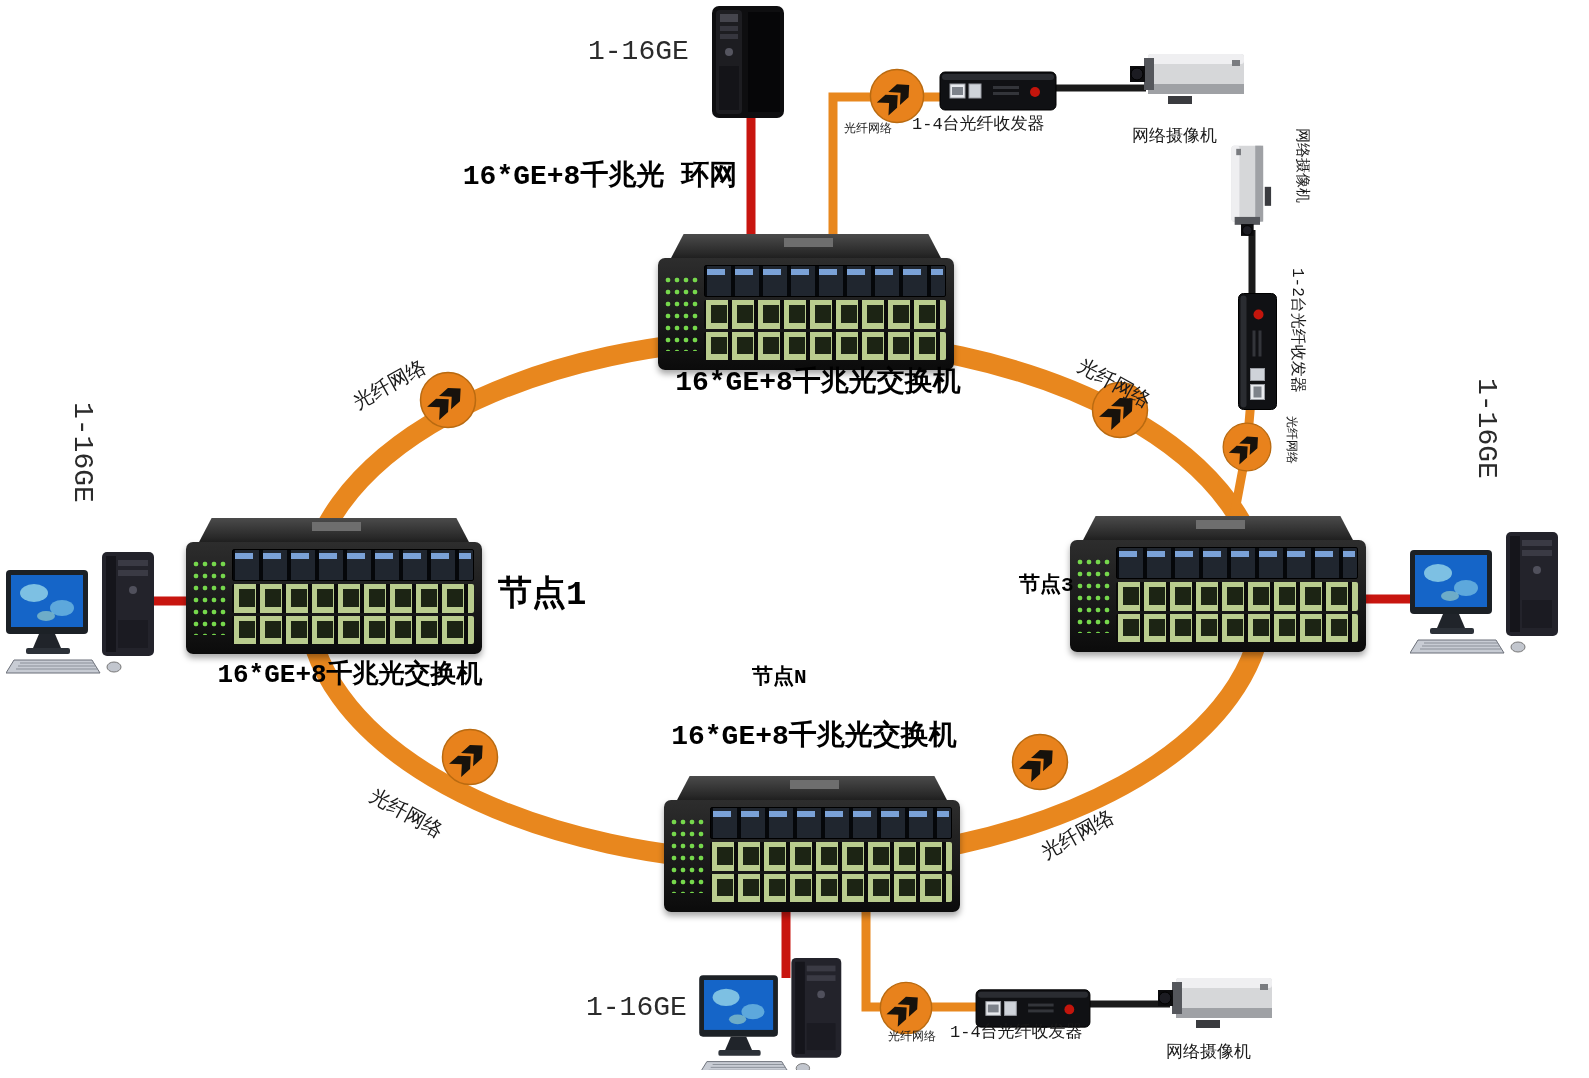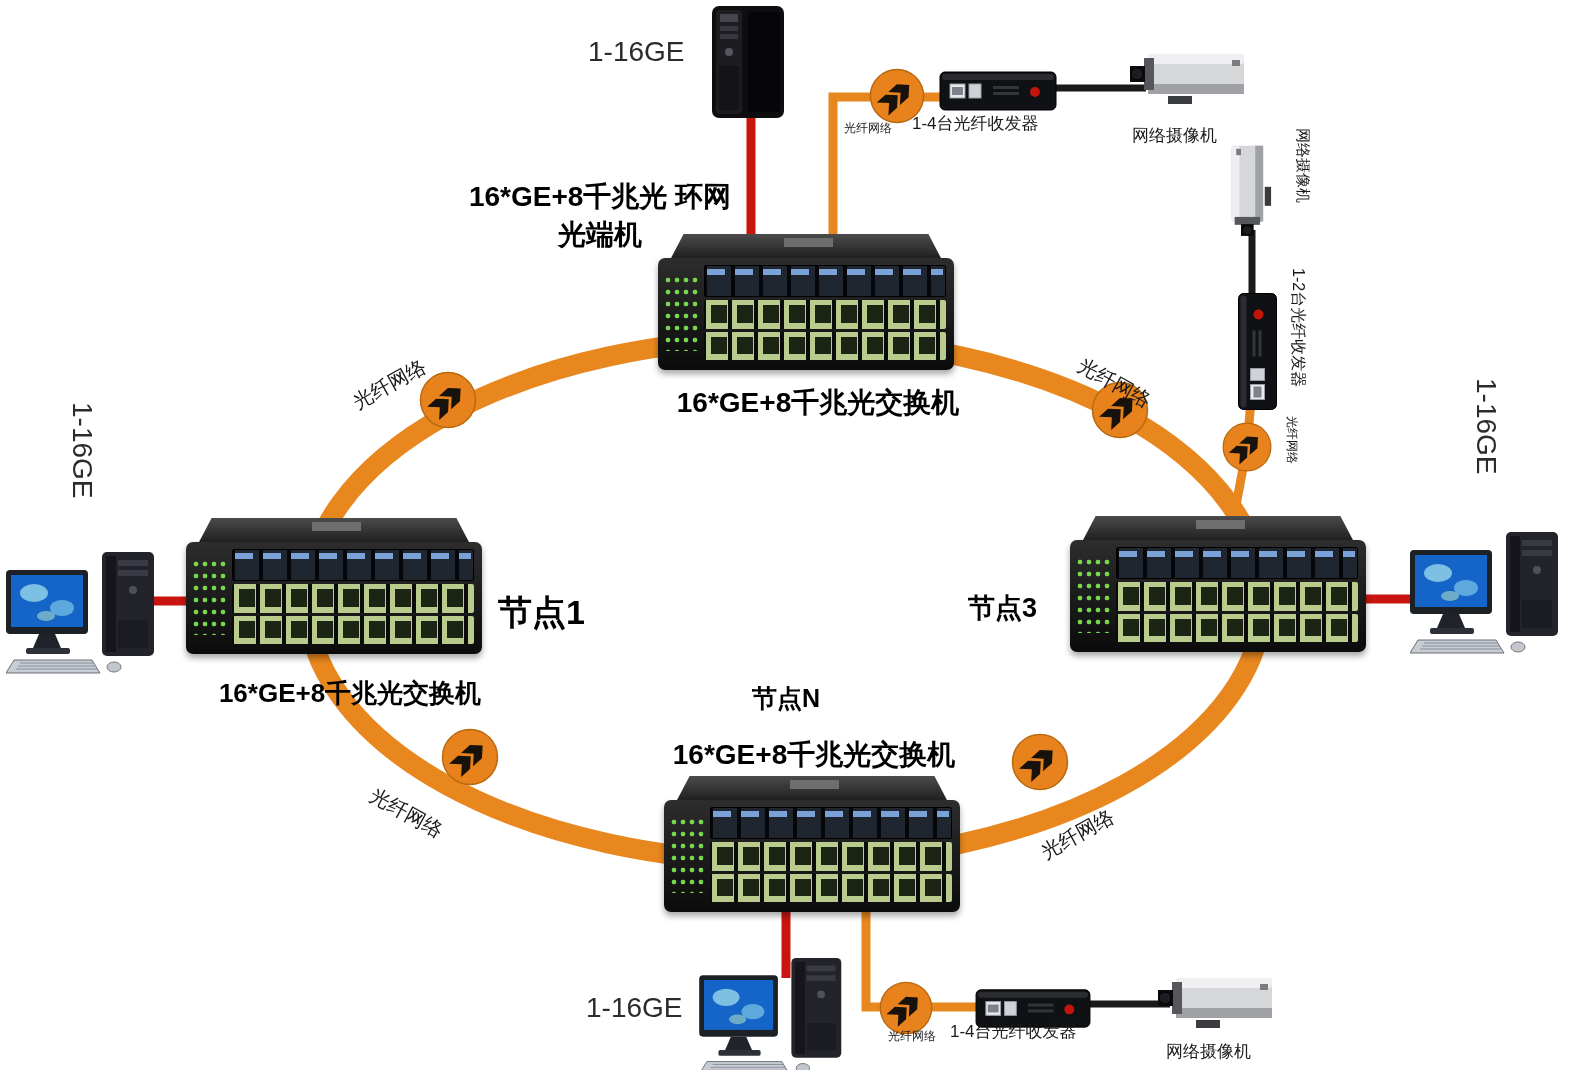--- a/index.html
+++ b/index.html
@@ -1,23 +1,23 @@
 <!DOCTYPE html>
 <html><head>
 <meta charset="utf-8">
 <style>
   html,body { margin:0; padding:0; background:#fff; }
   .stage {
     position:relative; width:1589px; height:1070px; background:#ffffff;
-    overflow:hidden; font-family:Liberation Sans, sans-serif; color:#111;
+    overflow:hidden; font-family:Liberation Mono, monospace; color:#111;
   }
   .layer { position:absolute; left:0; top:0; }
   .dev { position:absolute; }
   .lbl { position:absolute; white-space:nowrap; color:#1a1a1a; }
-  .b { font-weight:bold; color:#000;margin-top:20px; }
+  .b { font-weight:bold; color:#000; }
   .center { text-align:center; }
   .vlabel { position:absolute; transform-origin:0 0; transform:rotate(90deg); white-space:nowrap; color:#1a1a1a; }
   .rot { position:absolute; transform-origin:0 0; white-space:nowrap; color:#1a1a1a; }
 
   
   .switch { position:absolute; width:296px; height:136px; }
   .sw-lid {
     position:absolute; top:0; left:12px; right:12px; height:26px;
     background:linear-gradient(180deg,#4b4b4b,#1d1d1d);
     clip-path:polygon(5% 0, 95% 0, 100% 100%, 0 100%);
@@ -239,33 +239,32 @@
   <svg class="dev" style="left:878px;top:980px;" width="56" height="56">
       <use href="#sym-fiber"></use>
     </svg>
   <svg class="dev" style="left:1221px;top:421px;" width="52" height="52">
       <use href="#sym-fiber"></use>
     </svg>
 
   <div class="lbl" style="left:588px;top:36px;font-size:28px;color:#2b2b2b;">1-16GE</div>
   <div class="lbl b center" style="left:440px;top:158px;width:320px;font-size:28px;line-height:1.35;">
     <div>16*GE+8千兆光 环网</div>
-    <div>光端机</div>
   </div>
   <div class="lbl" style="left:844px;top:120px;font-size:12px;">光纤网络</div>
   <div class="lbl" style="left:912px;top:112px;font-size:17px;">1-4台光纤收发器</div>
   <div class="lbl" style="left:1132px;top:124px;font-size:17px;">网络摄像机</div>
 
   <div class="lbl b center" style="left:640px;top:364px;width:356px;font-size:28px;line-height:1.35;">
     <div>16*GE+8千兆光交换机</div>
   </div>
   <div class="lbl b" style="left:498px;top:570px;font-size:34px;">节点1</div>
   <div class="lbl b center" style="left:182px;top:656px;width:336px;font-size:26px;">16*GE+8千兆光交换机</div>
-  <div class="lbl b" style="left:968px;top:570px;font-size:27px;">节点3</div>
-  <div class="lbl b" style="left:752px;top:662px;font-size:25px;">节点N</div>
+  <div class="lbl b" style="left:1019px;top:570px;font-size:21px;">节点3</div>
+  <div class="lbl b" style="left:752px;top:662px;font-size:21px;">节点N</div>
   <div class="lbl b center" style="left:646px;top:716px;width:336px;font-size:28px;">16*GE+8千兆光交换机</div>
 
   <div class="rot" style="left:348px;top:392px;font-size:20px;transform:rotate(-29deg);">光纤网络</div>
   <div class="rot" style="left:1086px;top:352px;font-size:20px;transform:rotate(29deg);">光纤网络</div>
   <div class="rot" style="left:378px;top:782px;font-size:20px;transform:rotate(29deg);">光纤网络</div>
   <div class="rot" style="left:1036px;top:842px;font-size:20px;transform:rotate(-29deg);">光纤网络</div>
 
   <div class="vlabel" style="left:1312px;top:128px;font-size:15px;">网络摄像机</div>
   <div class="vlabel" style="left:1308px;top:268px;font-size:16px;">1-2台光纤收发器</div>
   <div class="vlabel" style="left:1300px;top:416px;font-size:12px;">光纤网络</div>

